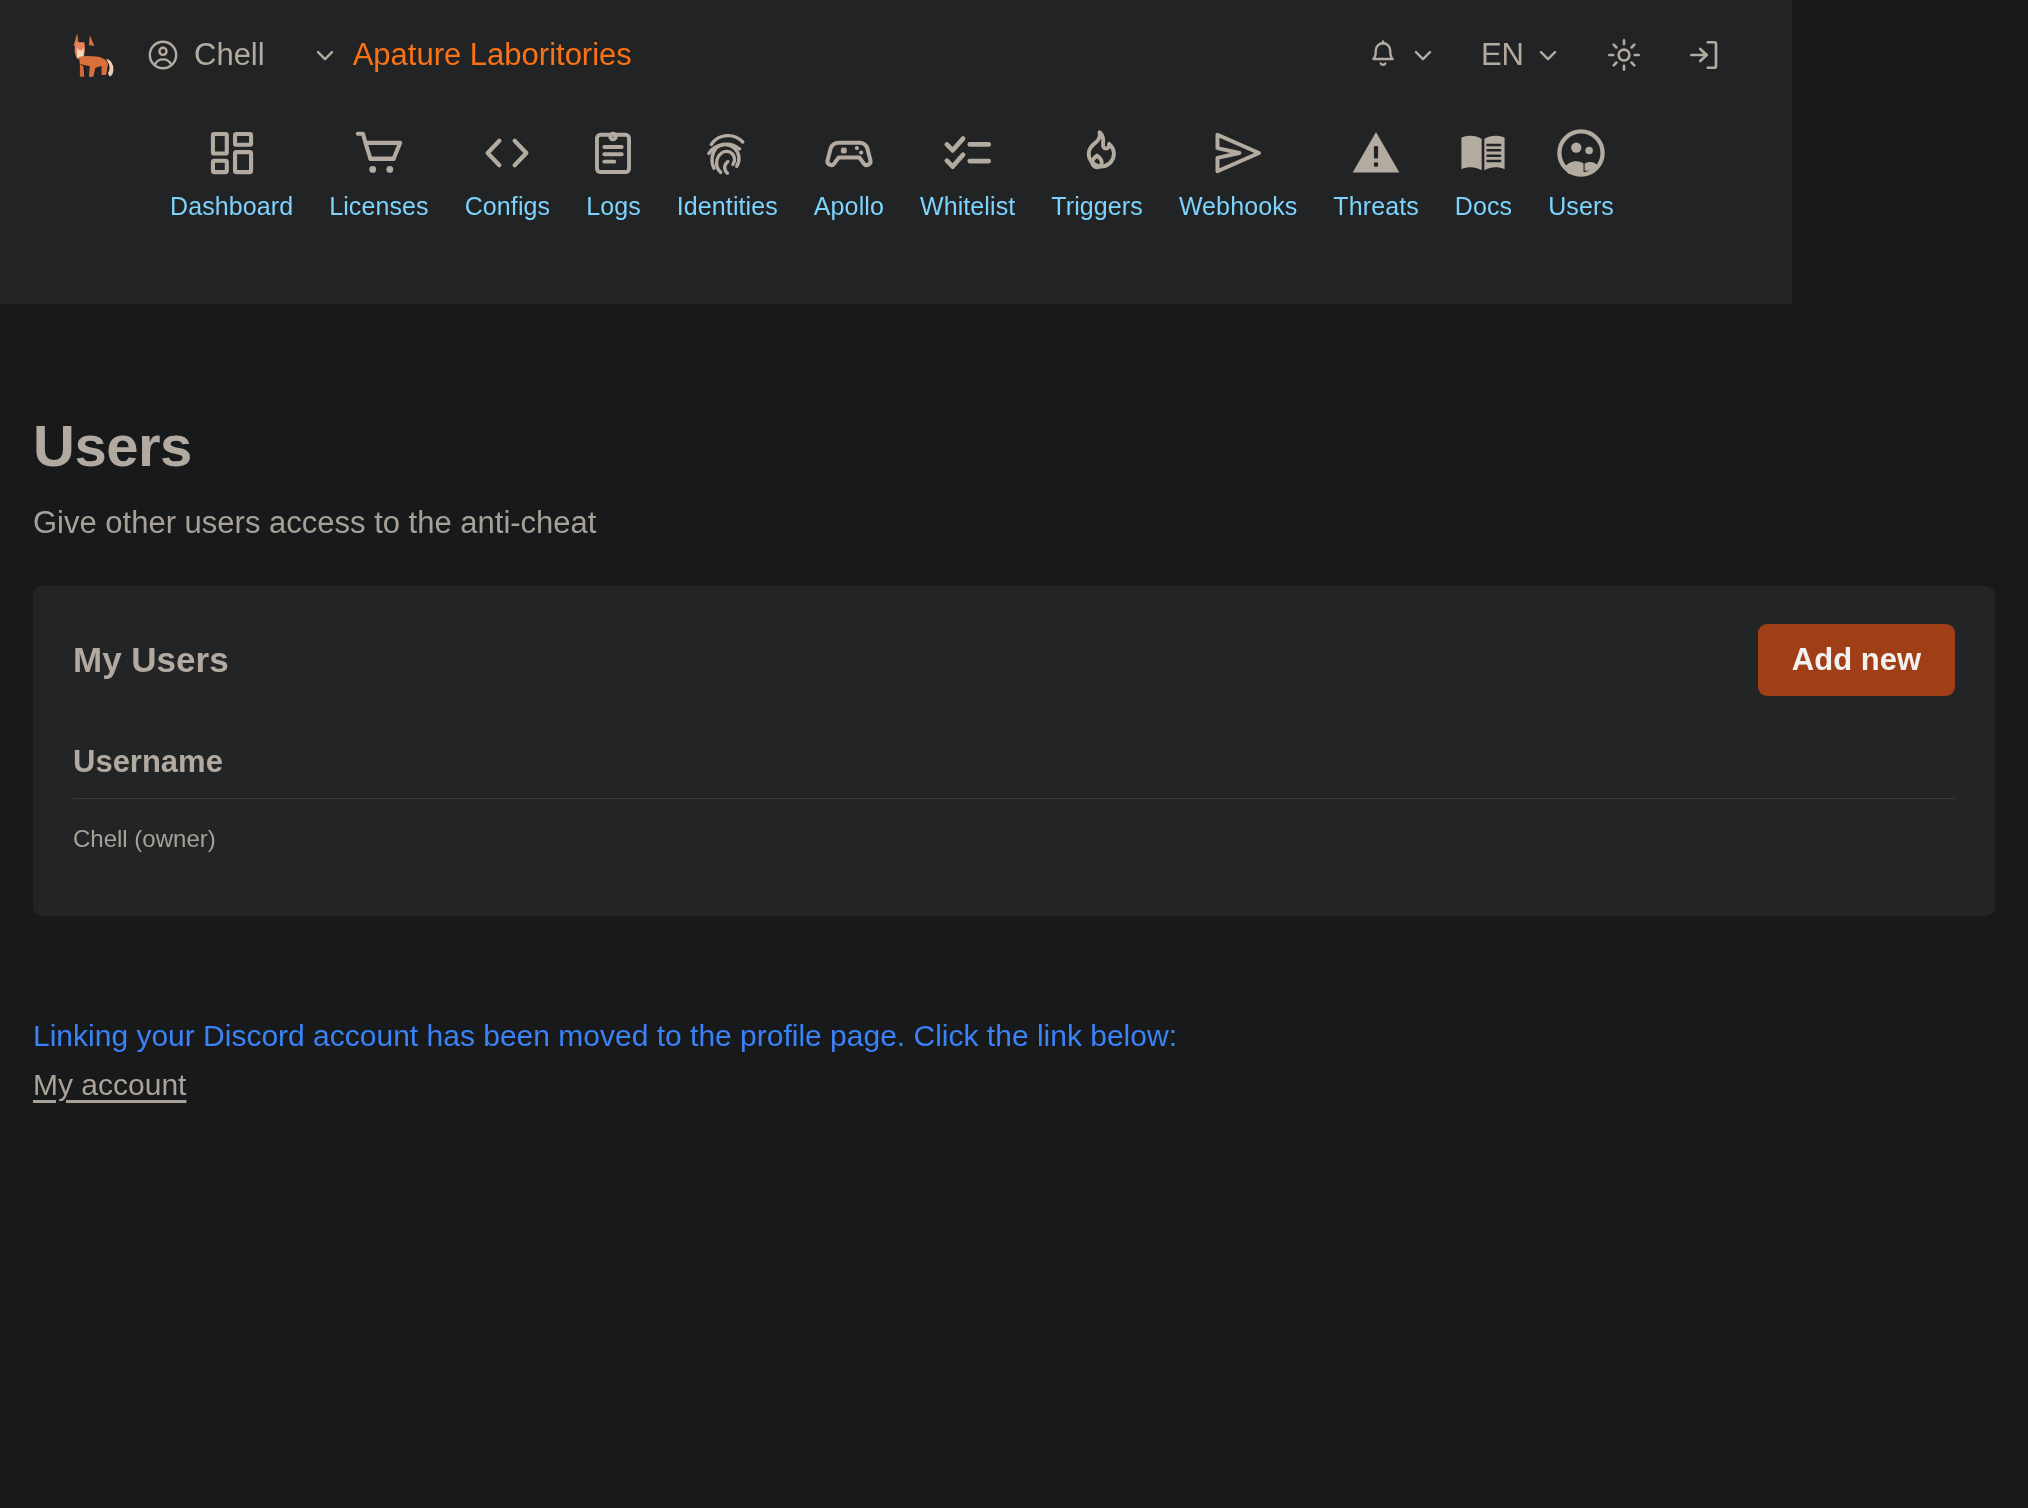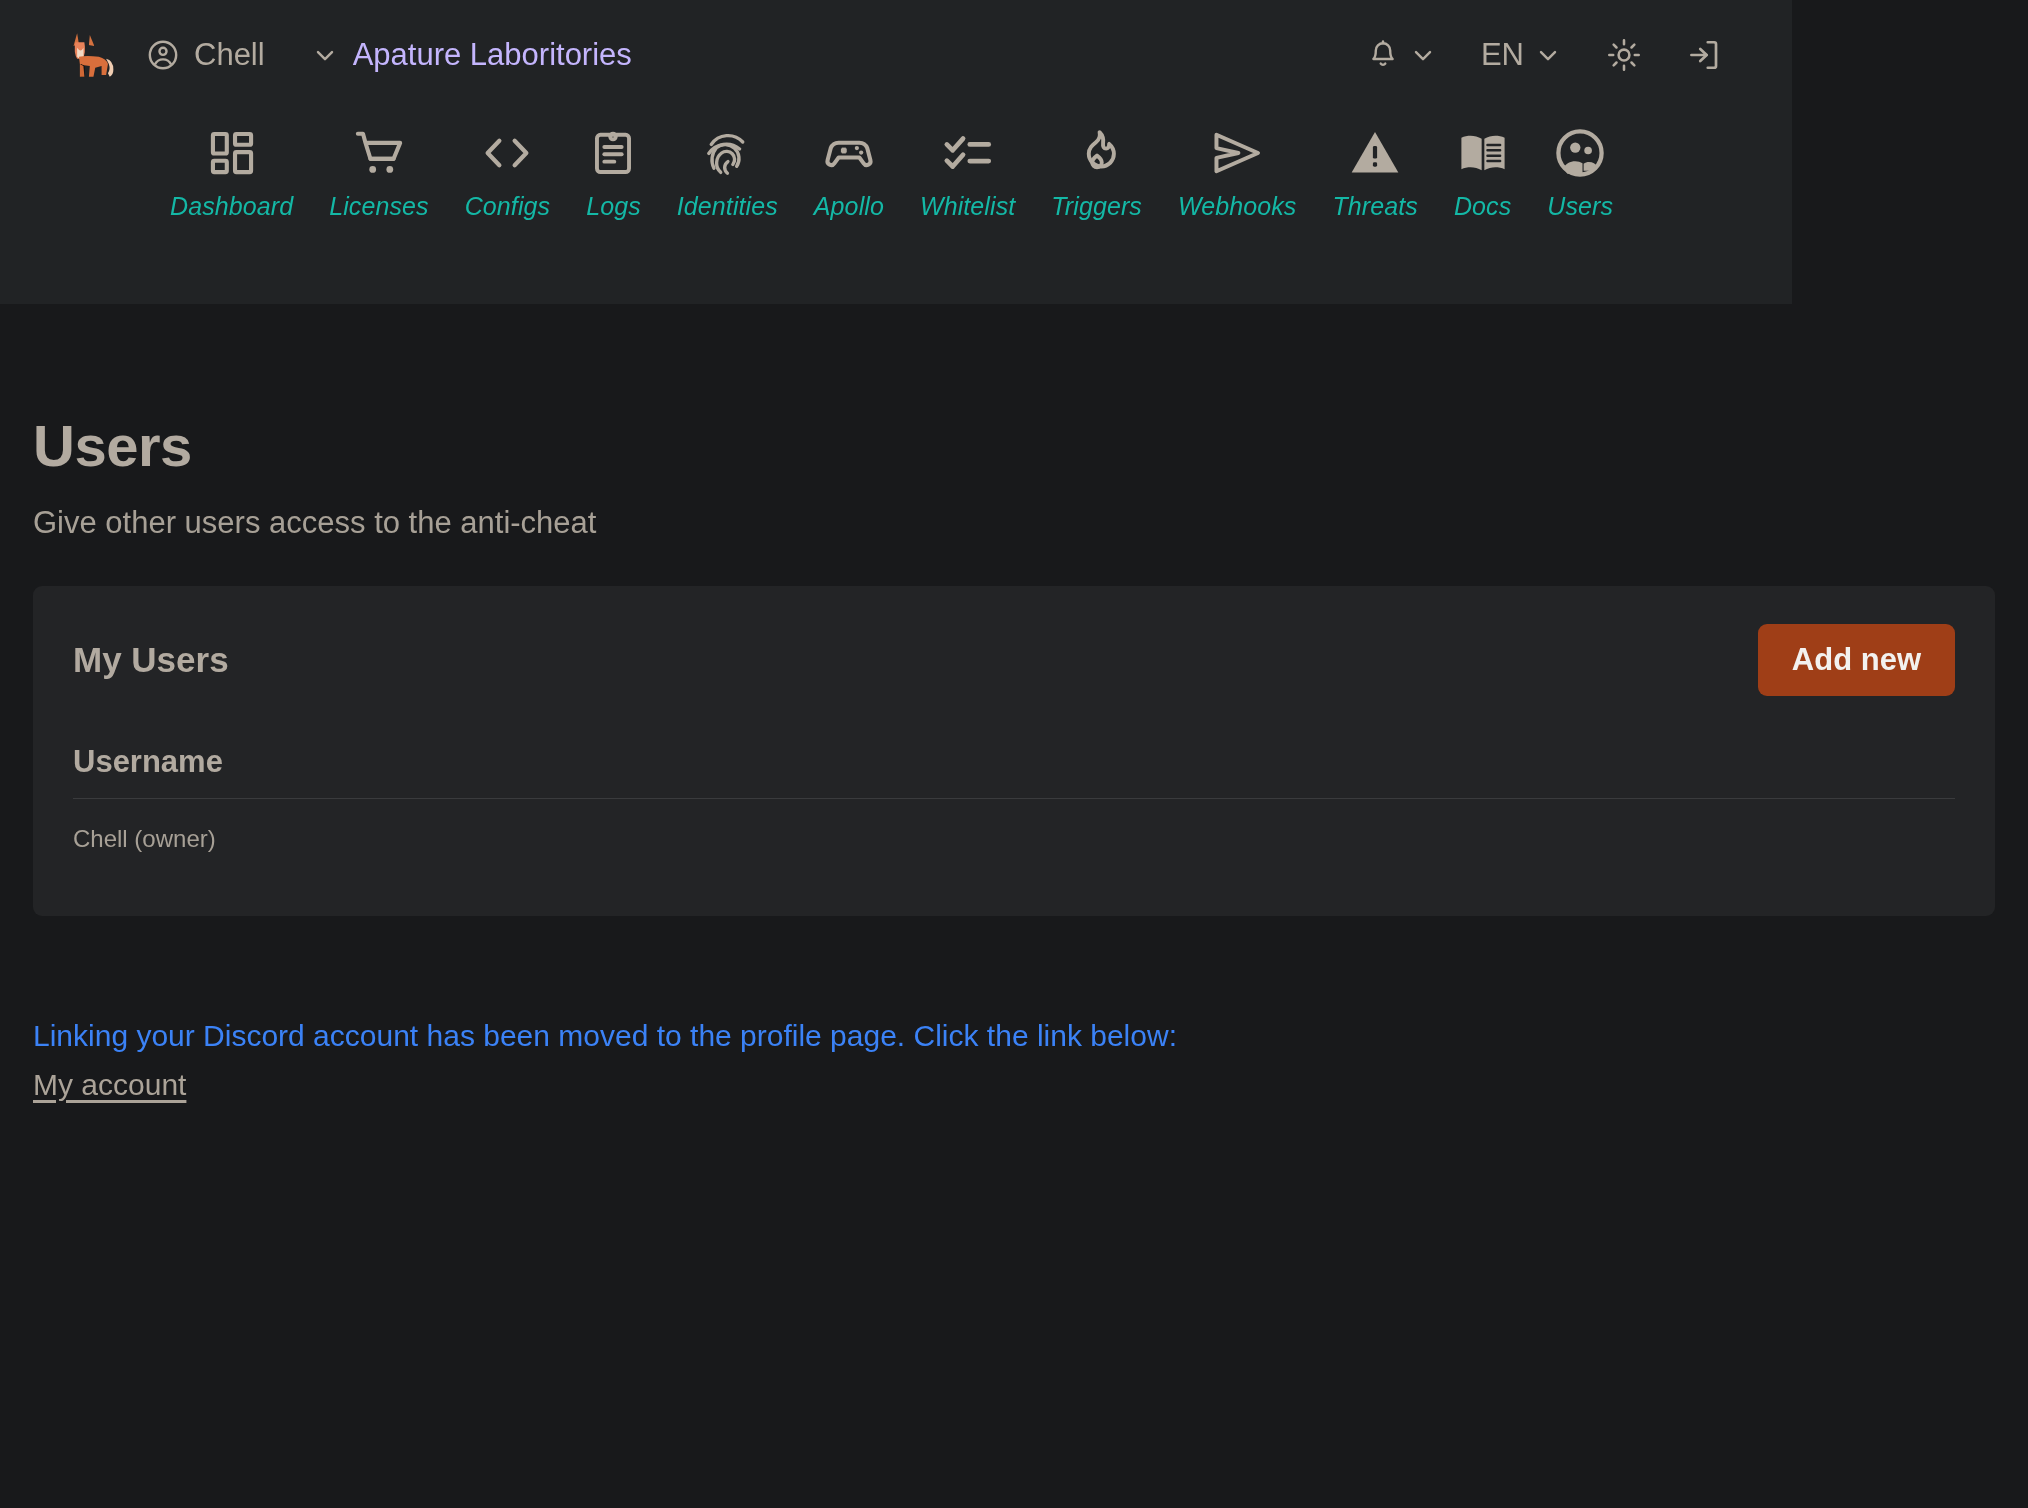--- a/index.html
+++ b/index.html
@@ -33,21 +33,21 @@
   .logo svg { display:block; }
   .acct {
     display: flex; align-items: center; gap: 14px;
     color: #b3aba0;
     font-size: 31px;
     margin-right: 46px;
   }
   .acct .ico { width: 34px; height: 34px; display:block; }
   .org {
     display: flex; align-items: center; gap: 14px;
-    color: #c4b5fd;
+    color: #f97316;
     font-size: 31px;
   }
   .chev { width: 28px; height: 28px; display:block; }
   .spacer { flex: 1 1 auto; }
   .topright {
     display: flex; align-items: center; gap: 0px;
     color: #b3aba0;
   }
   .tr-item {
     display: flex; align-items: center; gap: 10px;
@@ -75,24 +75,23 @@
     cursor: pointer;
   }
   .nav-icon {
     height: 58px;
     display: flex; align-items: center; justify-content: center;
     color: #b3aba0;
   }
   .nav-icon svg { display: block; }
   .nav-label {
     font-size: 25px;
-    color: #14b8a6;
+    color: #7dd3fc;
     white-space: nowrap;
     letter-spacing: 0.1px;
-    font-style: italic;
   }
 
   
   .main { padding: 0 33px; }
   .page-title {
     color: #b2aaa0;
     font-size: 58px;
     font-weight: bold;
     letter-spacing: -0.5px;
     margin-top: 108px;

